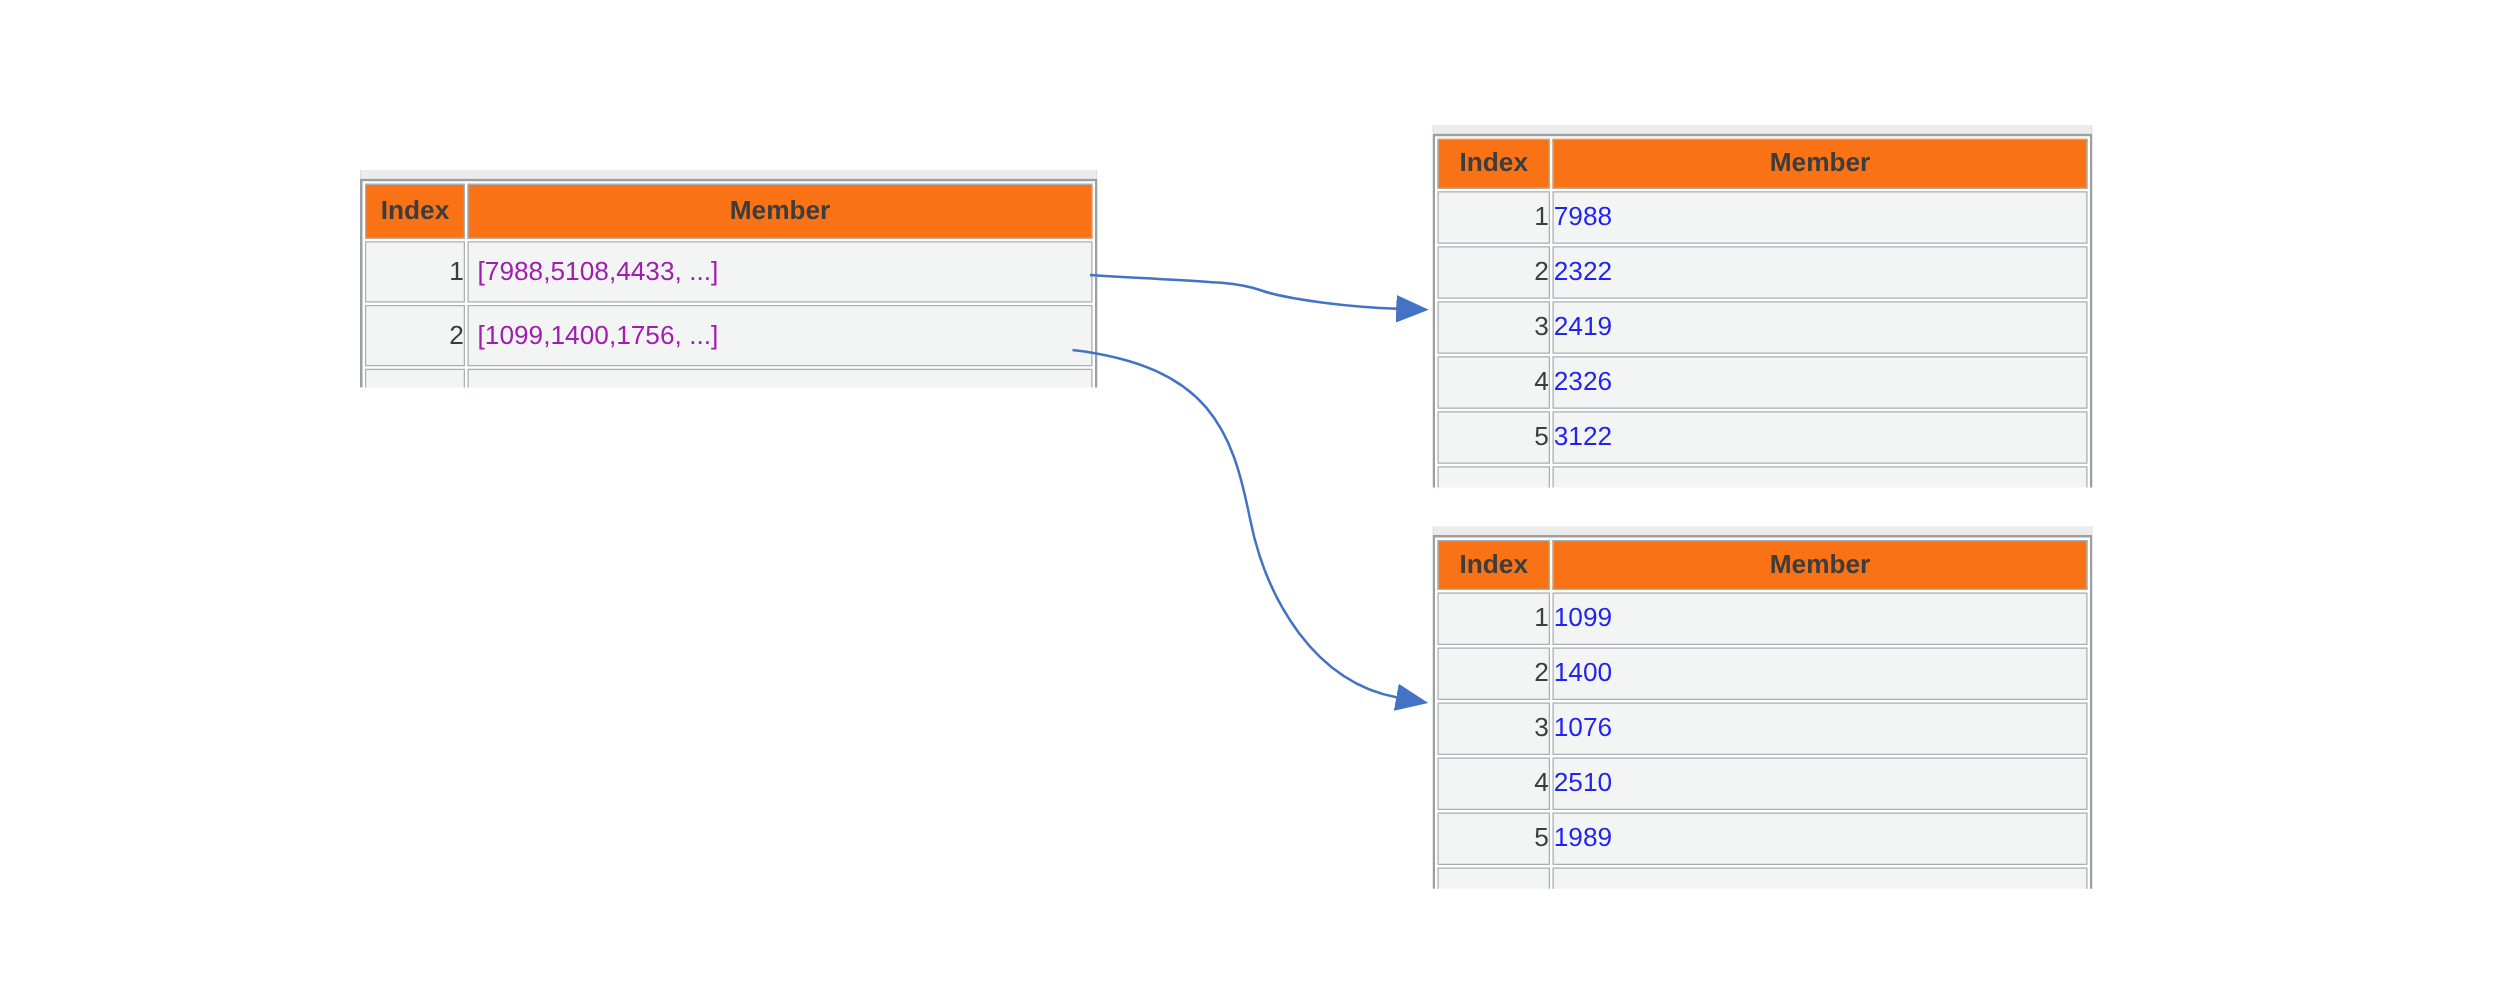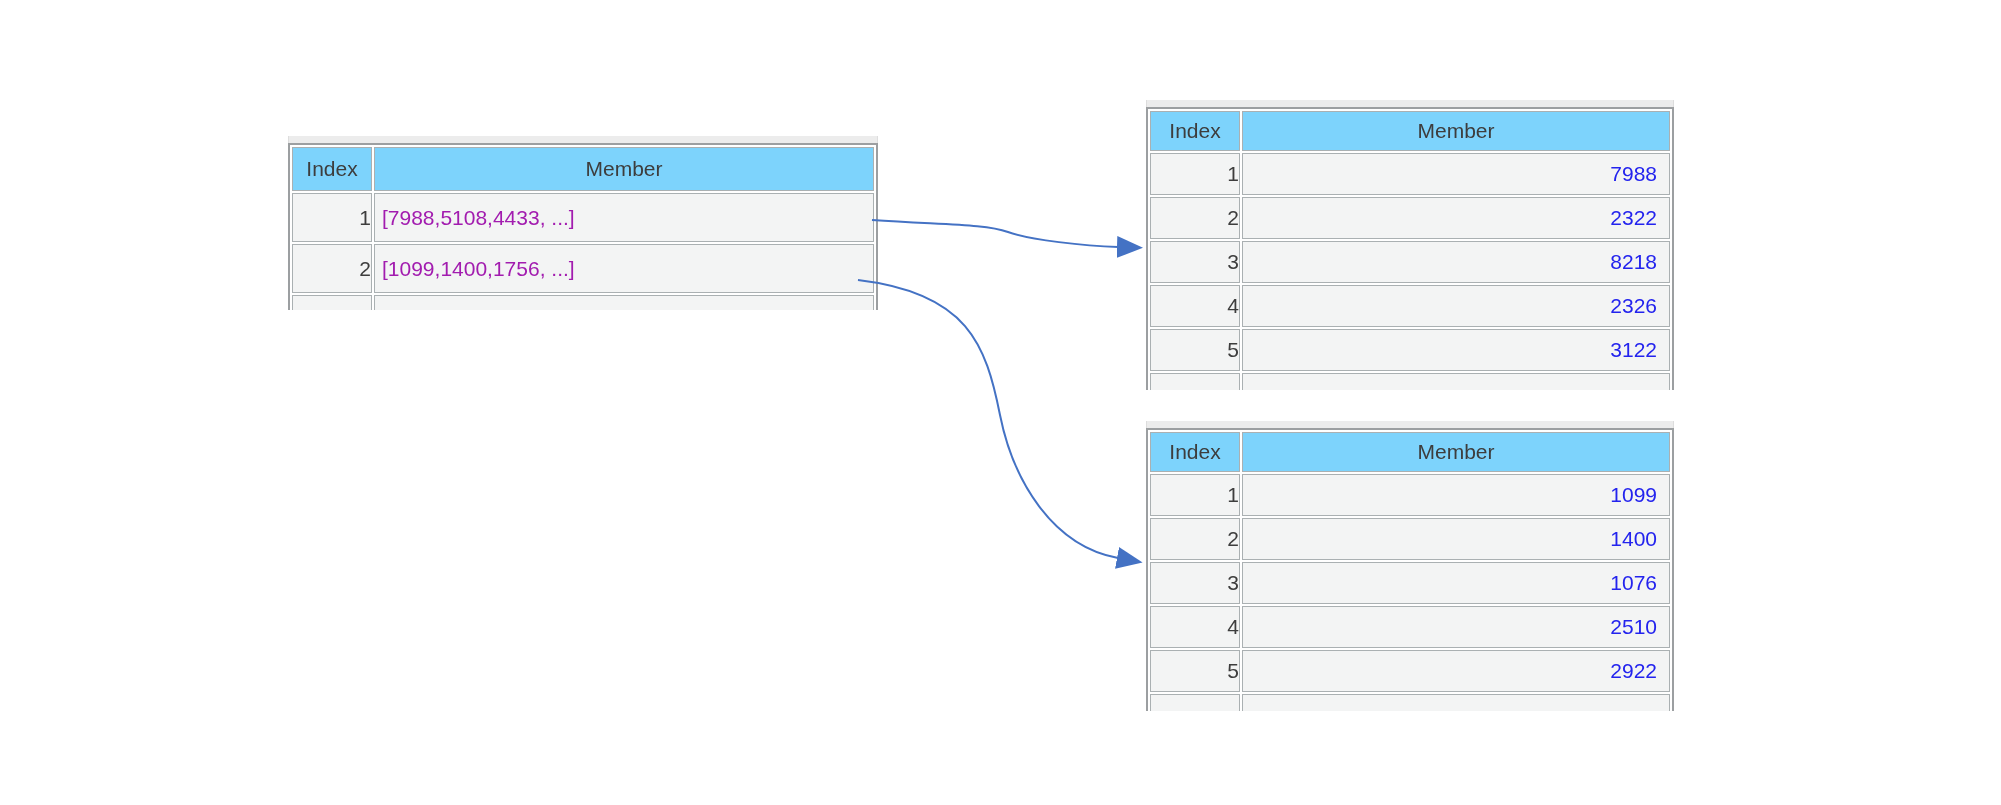--- a/index.html
+++ b/index.html
@@ -46,27 +46,27 @@
     background: #f3f4f4;
     font-size: 21px;
     color: #3d3d3d;
     padding: 0;
     overflow: hidden;
     white-space: nowrap;
     box-sizing: border-box;
     vertical-align: middle;
   }
   table.grid th {
-    font-weight: normal;
+    font-weight: bold;
     text-align: center;
-    background: #7dd3fc;
+    background: #f97316;
   }
   td.idx { text-align: right; padding-right: 10px; }
   td.mem.list { text-align: left; padding-left: 7px; color: #a21caf; }
-  td.mem.link { text-align: right; padding-right: 12px; color: #2323ee; }
+  td.mem.link { padding-right: 12px; color: #2323ee; }
   tr.sliver td { height: 49px; }
 
   
   .left-table { left: 288px; top: 136px; width: 590px; height: 174px; }
   .left-table col.c-index { width: 80px; }
   .left-table th { height: 44px; }
   .left-table td { height: 49px; }
 
   
   .right-table { width: 528px; height: 290px; }
@@ -134,21 +134,21 @@
       <tr>
         <td class="idx">1</td>
         <td class="mem link">7988</td>
       </tr>
       <tr>
         <td class="idx">2</td>
         <td class="mem link">2322</td>
       </tr>
       <tr>
         <td class="idx">3</td>
-        <td class="mem link">8218</td>
+        <td class="mem link">2419</td>
       </tr>
       <tr>
         <td class="idx">4</td>
         <td class="mem link">2326</td>
       </tr>
       <tr>
         <td class="idx">5</td>
         <td class="mem link">3122</td>
       </tr>
       <tr class="sliver">
@@ -182,21 +182,21 @@
       <tr>
         <td class="idx">3</td>
         <td class="mem link">1076</td>
       </tr>
       <tr>
         <td class="idx">4</td>
         <td class="mem link">2510</td>
       </tr>
       <tr>
         <td class="idx">5</td>
-        <td class="mem link">2922</td>
+        <td class="mem link">1989</td>
       </tr>
       <tr class="sliver">
         <td></td>
         <td></td>
       </tr>
     </tbody>
       </table>
   </div>
 
 </div>

